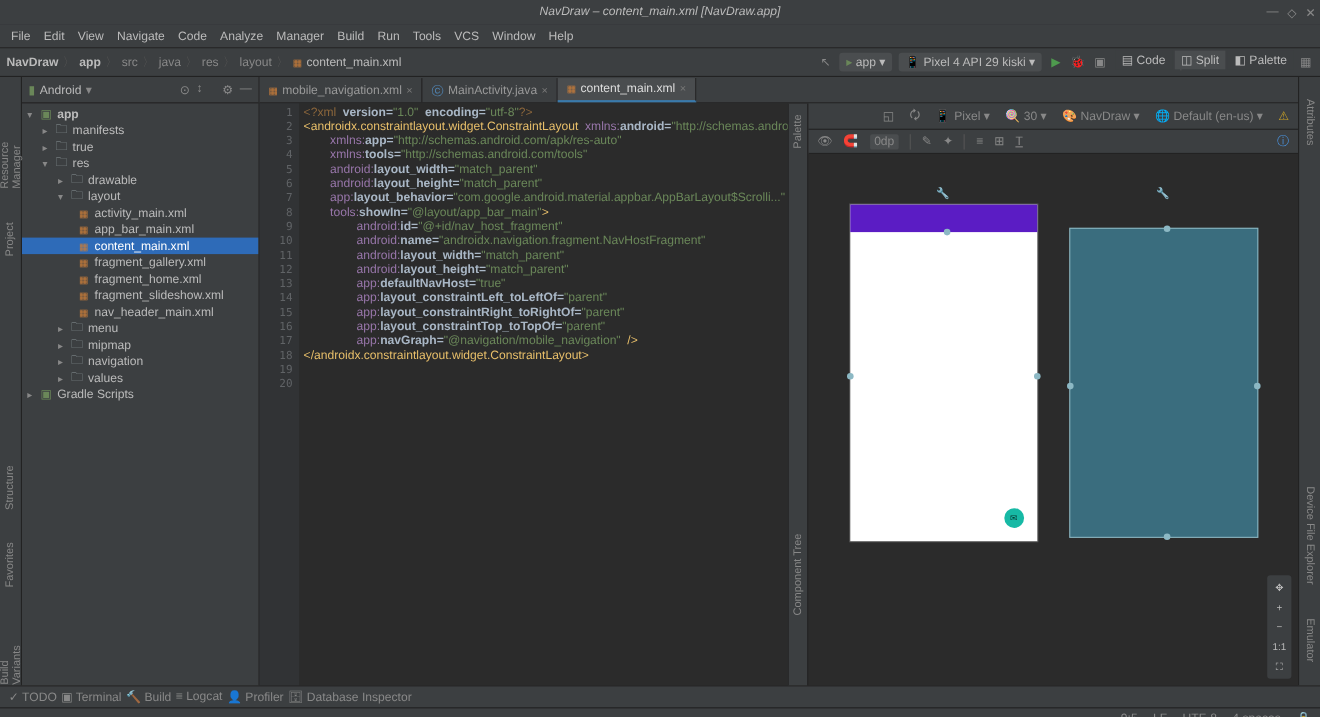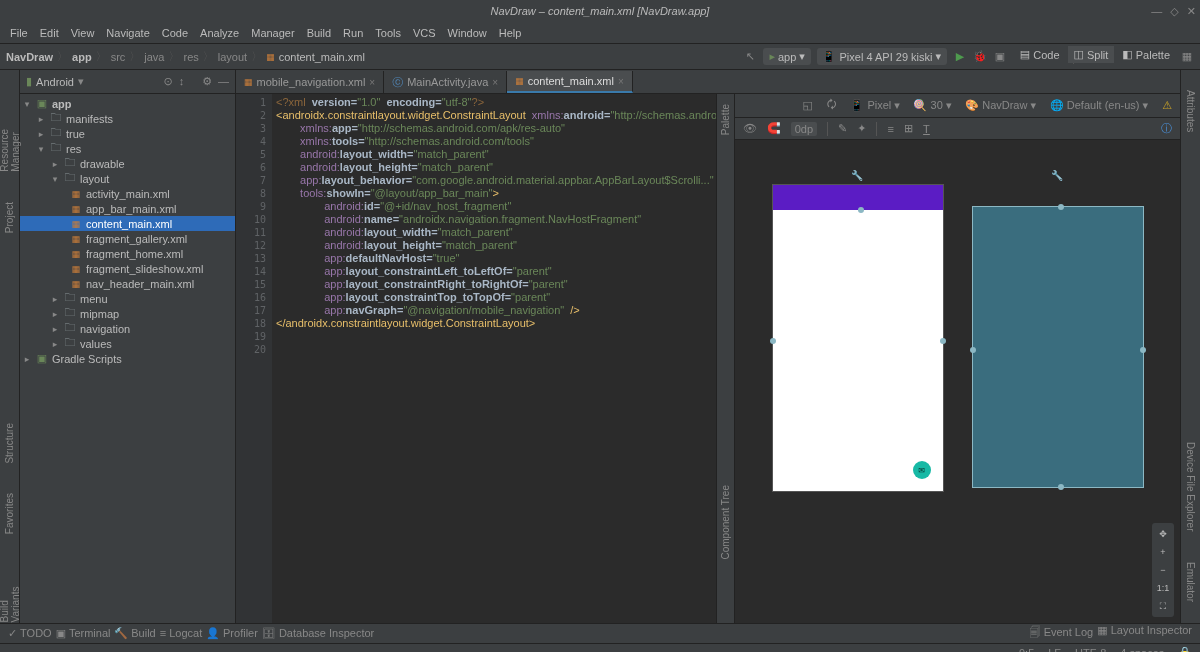--- a/index.html
+++ b/index.html
@@ -392,24 +392,20 @@
 
 <div class="bottombar">
   <div class="left">
     <span>✓ <span>TODO</span></span>
     <span>▣ <span>Terminal</span></span>
     <span>🔨 <span>Build</span></span>
     <span>≡ <span>Logcat</span></span>
     <span>👤 <span>Profiler</span></span>
     <span>🗄 <span>Database Inspector</span></span>
   </div>
-  <div class="right">
-    <span>🗐 <span>Event Log</span></span>
-    <span>▦ <span>Layout Inspector</span></span>
-  </div>
 </div>
 
 <div class="statusbar">
   <span>9:5</span>
   <span>LF</span>
   <span>UTF-8</span>
   <span>4 spaces</span>
   <span>🔒</span>
 </div>
 

